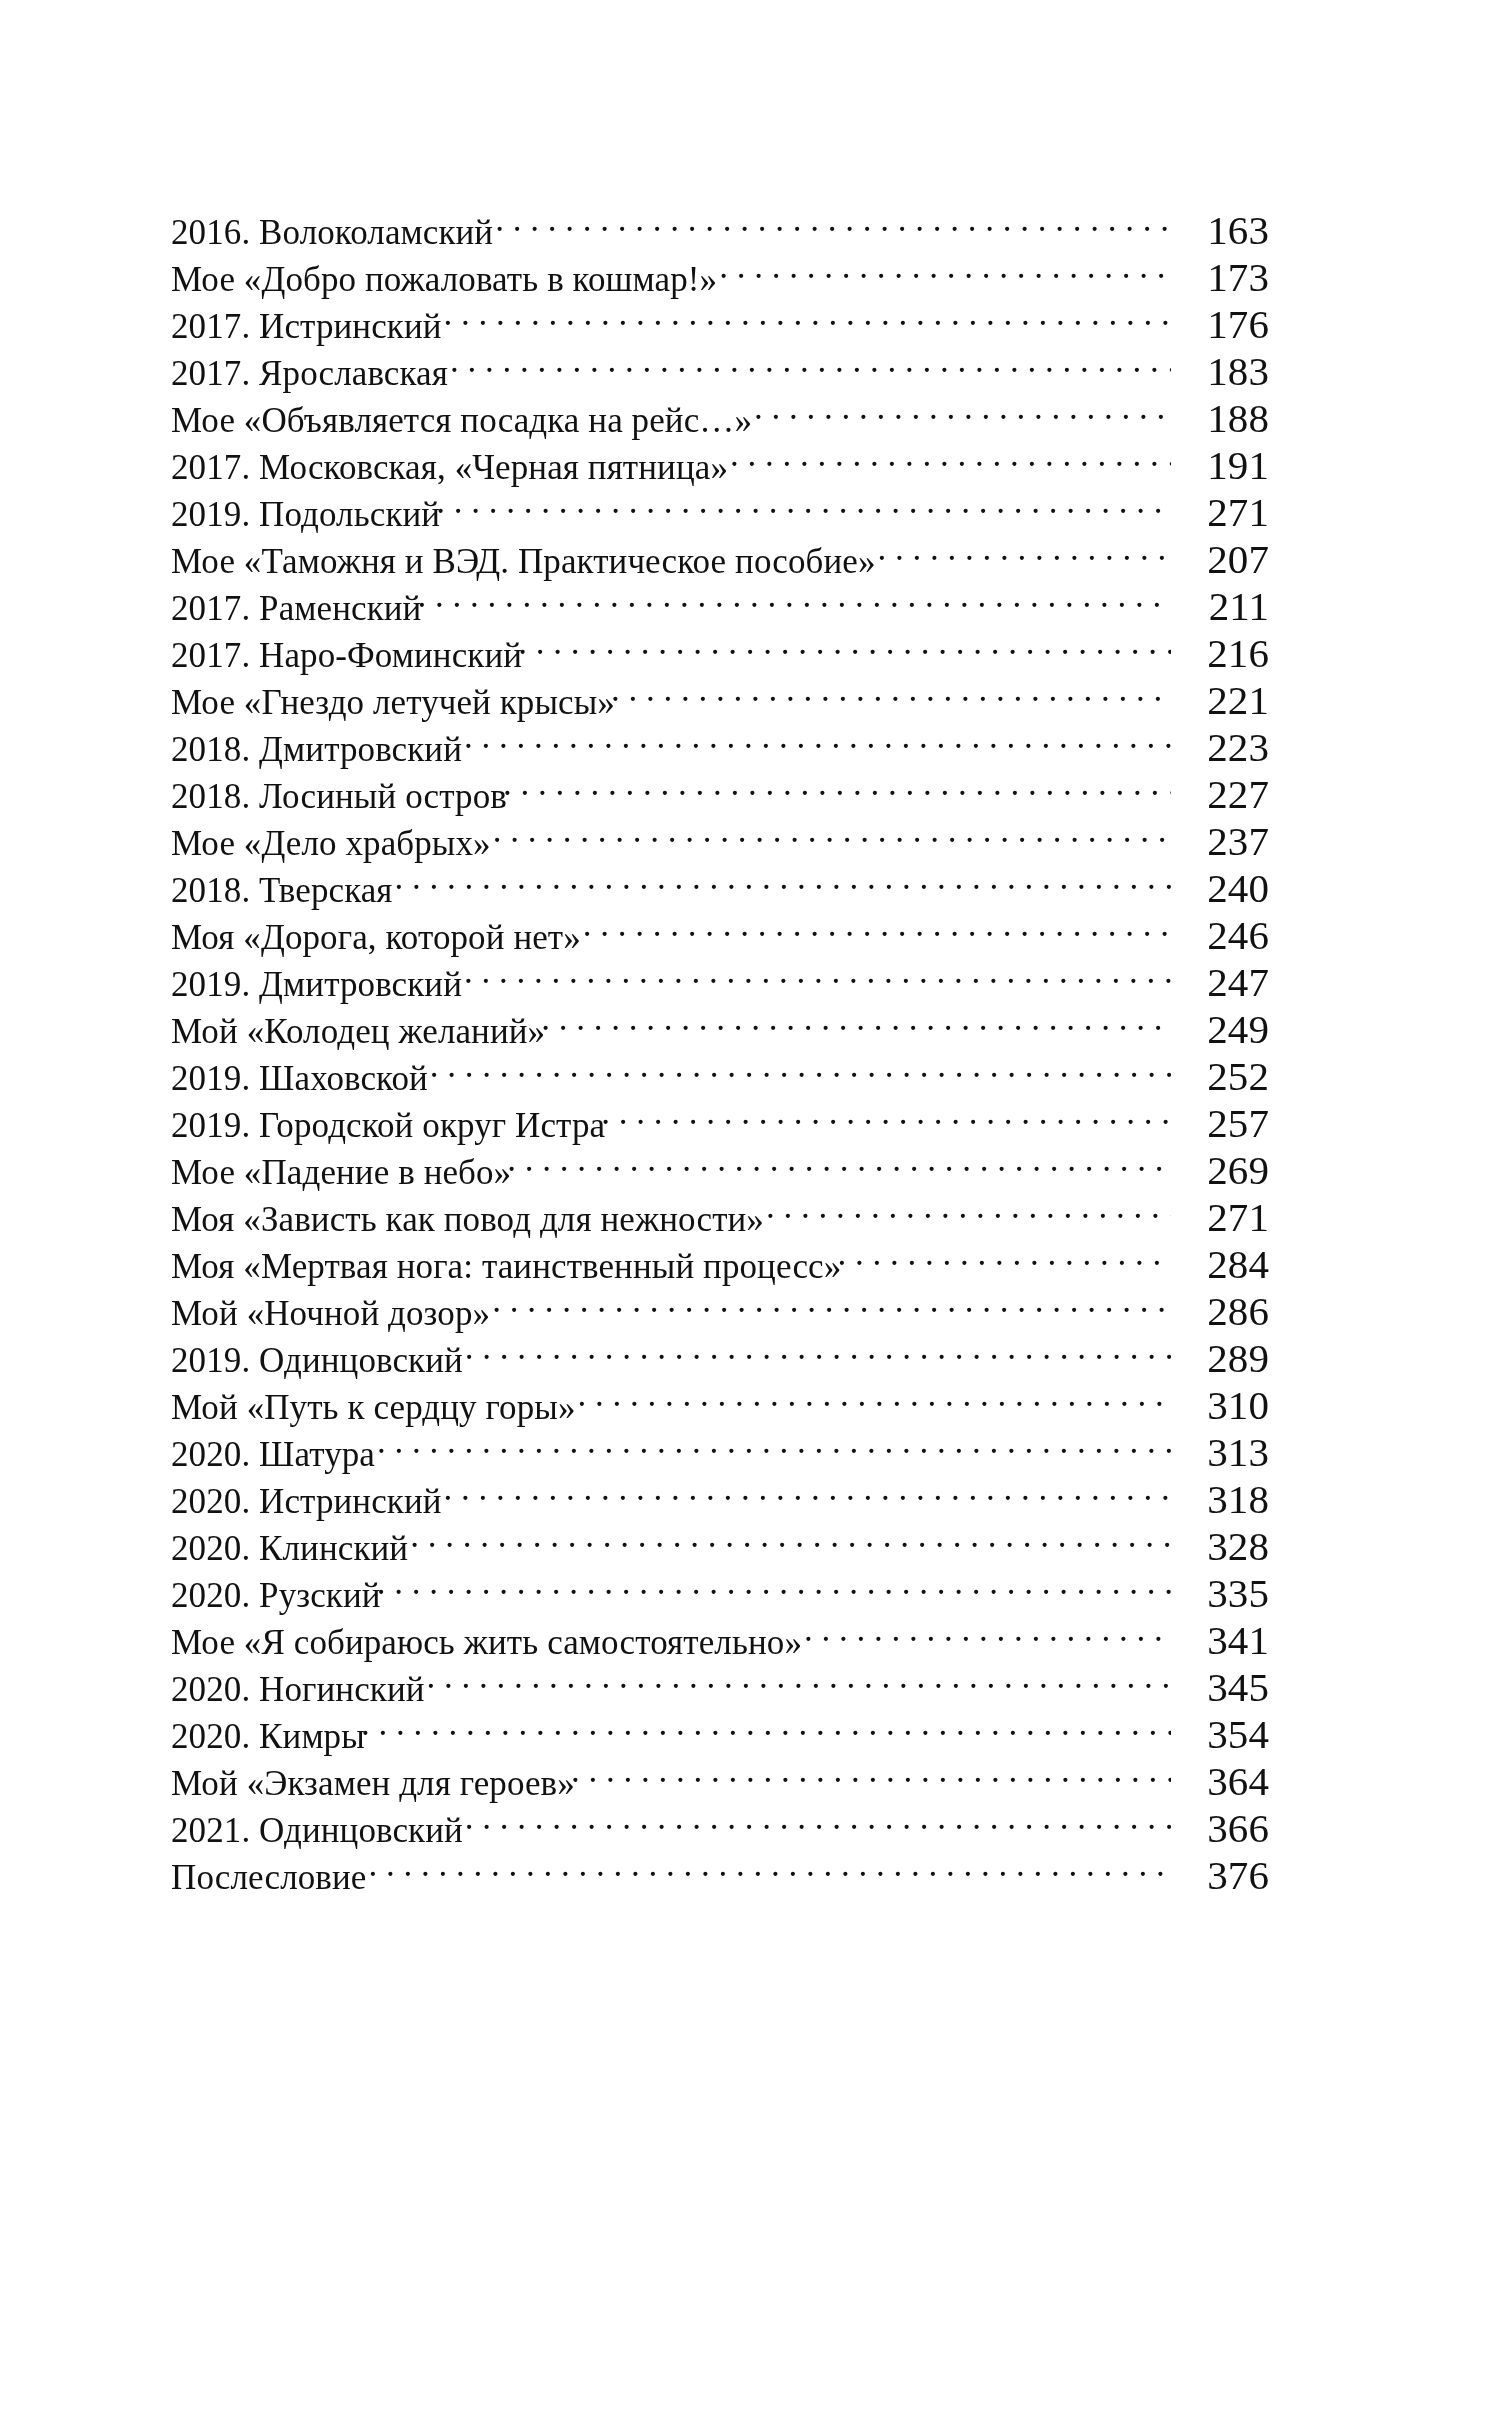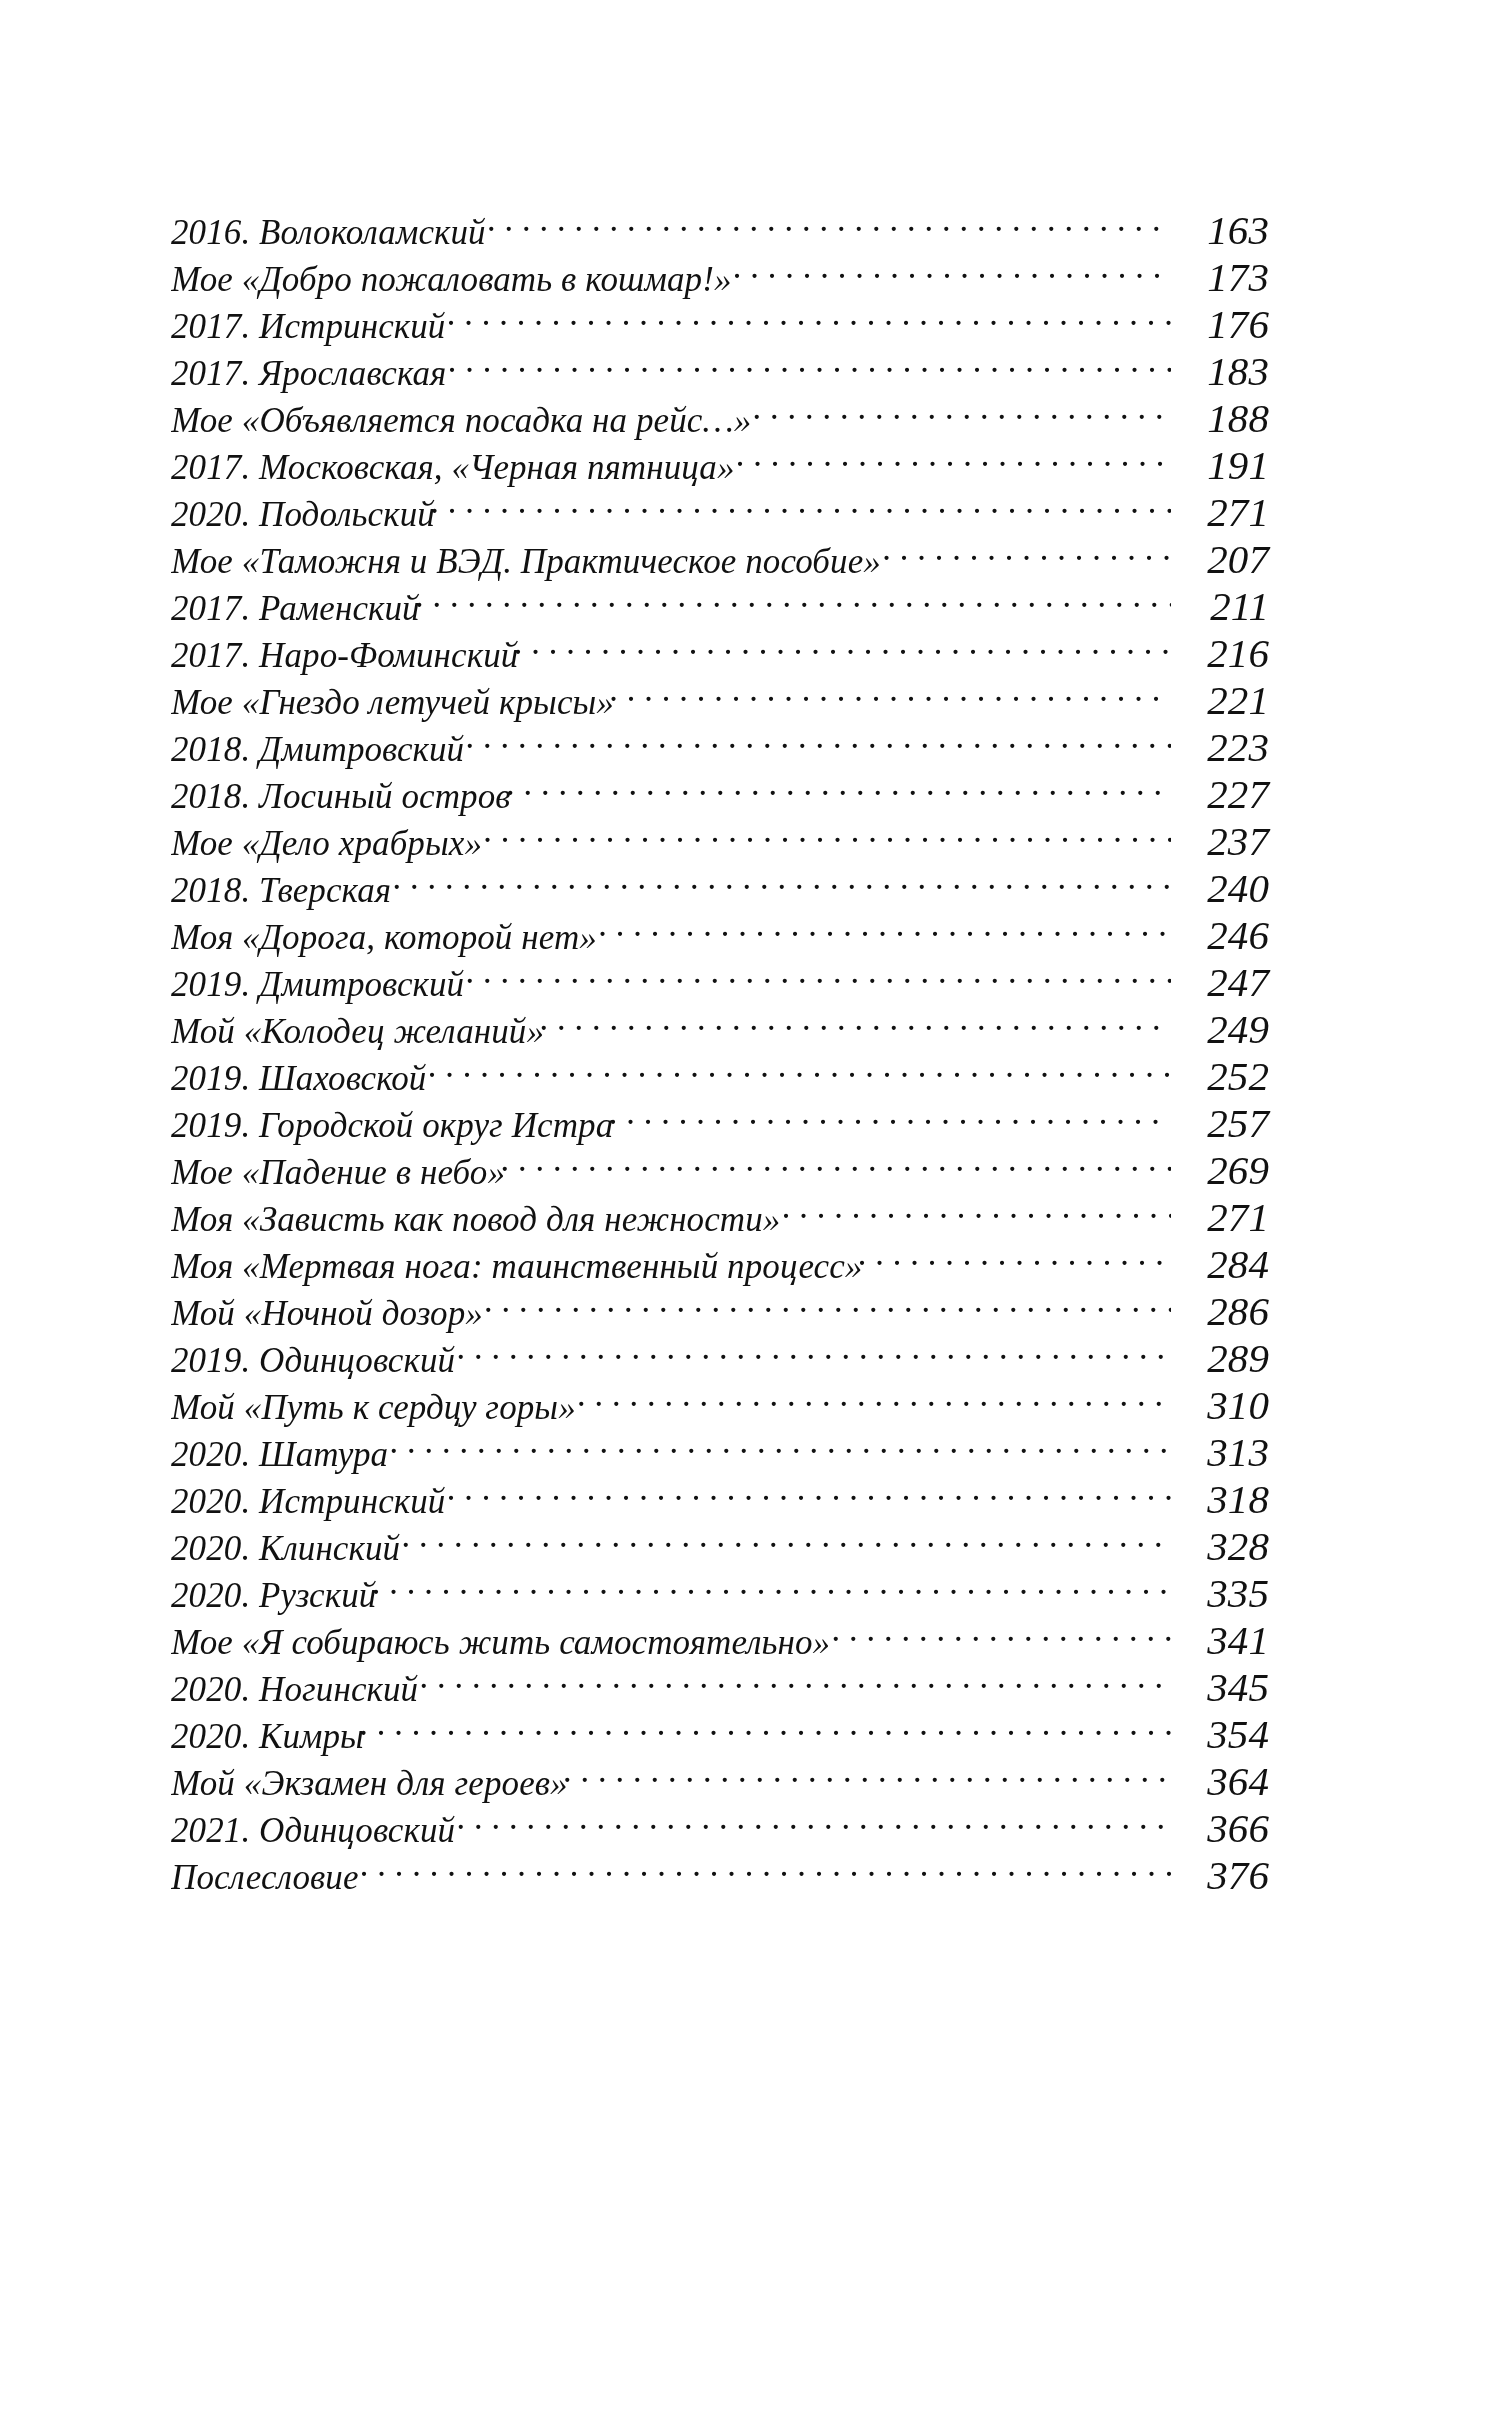--- a/index.html
+++ b/index.html
@@ -14,21 +14,20 @@
     font-family: "Liberation Serif", "DejaVu Serif", serif;
     color: #1a1a1a;
     overflow: hidden;
   }
   .page {
     position: relative;
     width: 1506px;
     height: 2432px;
     background: #ffffff;
     box-sizing: border-box;
-    font-style: italic;
   }
   .toc {
     position: absolute;
     left: 171px;
     top: 208px;
     width: 1098px;
   }
   .toc-entry {
     display: flex;
     align-items: baseline;
@@ -104,21 +103,21 @@
         <span class="toc-title">Мое «Объявляется посадка на рейс…»</span>
         <span class="toc-leader"></span>
         <span class="toc-page">188</span>
       </div>
       <div class="toc-entry">
         <span class="toc-title">2017. Московская, «Черная пятница»</span>
         <span class="toc-leader"></span>
         <span class="toc-page">191</span>
       </div>
       <div class="toc-entry tight">
-        <span class="toc-title">2020. Подольский</span>
+        <span class="toc-title">2019. Подольский</span>
         <span class="toc-leader"></span>
         <span class="toc-page">271</span>
       </div>
       <div class="toc-entry">
         <span class="toc-title">Мое «Таможня и ВЭД. Практическое пособие»</span>
         <span class="toc-leader"></span>
         <span class="toc-page">207</span>
       </div>
       <div class="toc-entry tight">
         <span class="toc-title">2017. Раменский</span>

